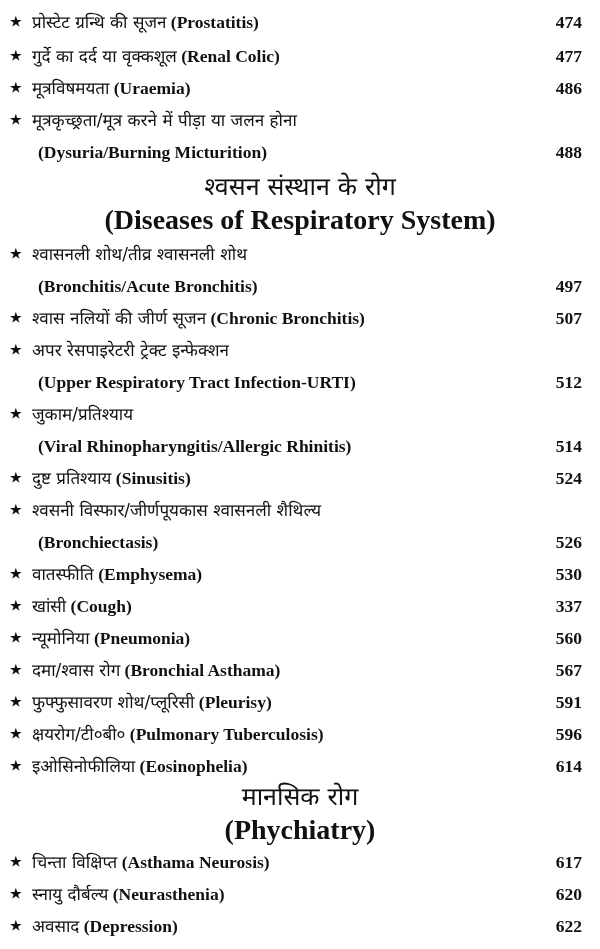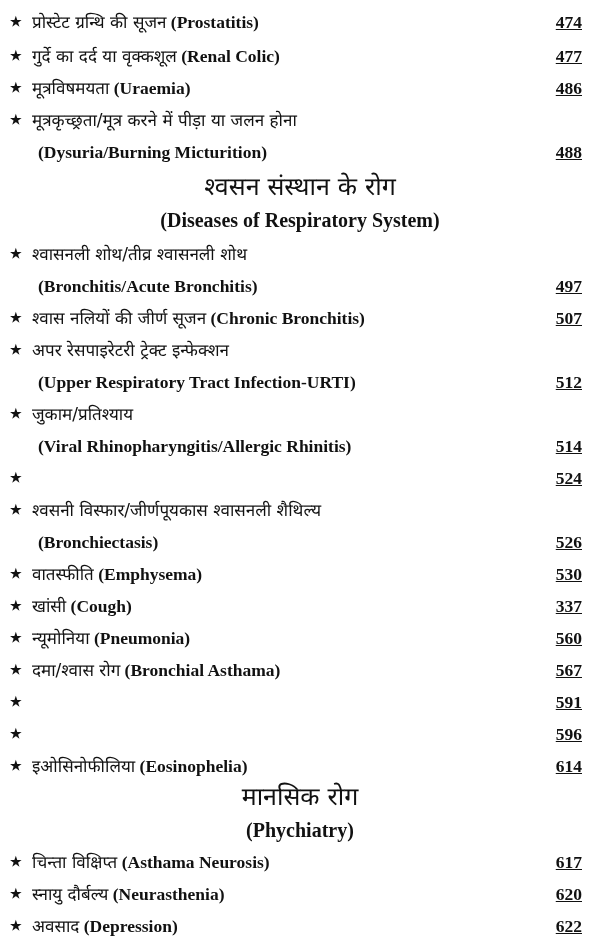--- a/index.html
+++ b/index.html
@@ -4,25 +4,25 @@
 <style>
   html, body { margin: 0; padding: 0; background: #ffffff; }
   body { width: 600px; height: 949px; position: relative; overflow: hidden;
          font-family: "Liberation Serif", "DejaVu Serif", serif; color: #111111; }
   .page { position: absolute; left: 0; top: 0; width: 600px; height: 949px; }
   .line { position: absolute; left: 0; width: 600px; height: 32px; line-height: 32px;
           font-size: 17.5px; font-weight: bold; white-space: nowrap; }
   .star { position: absolute; left: 10px; font-size: 13px; }
   .text { position: absolute; left: 32px; }
   .text.indent { left: 38px; }
-  .page-num { position: absolute; right: 18px; font-weight: bold; text-decoration: underline; }
+  .page-num { position: absolute; right: 18px; font-weight: bold; }
   .heading { position: absolute; left: 0; width: 600px; text-align: center;
              font-weight: bold; white-space: nowrap; }
   .heading.hi { font-size: 25px; height: 34px; line-height: 34px; }
-  .heading.en { font-size: 20px; height: 34px; line-height: 34px; }
+  .heading.en { font-size: 28px; height: 34px; line-height: 34px; }
   .hi-part { font-family: "DejaVu Sans", sans-serif; font-weight: normal; font-size: 17px; }
   .heading .hi-part { font-size: 25px; }
 </style>
 </head>
 <body>
 
 <div class="page">
 
   <div class="line" style="top:6px">
     <span class="star">★</span>
@@ -77,20 +77,21 @@
   <div class="line" style="top:398px">
     <span class="star">★</span>
     <span class="text hi-part">जुकाम/प्रतिश्याय</span>
   </div>
   <div class="line" style="top:430px">
     <span class="text indent">(Viral Rhinopharyngitis/Allergic Rhinitis)</span>
     <span class="page-num">514</span>
   </div>
   <div class="line" style="top:462px">
     <span class="star">★</span>
+    <span class="text"><span class="hi-part">दुष्ट प्रतिश्याय</span> <span>(Sinusitis)</span></span>
     <span class="page-num">524</span>
   </div>
   <div class="line" style="top:494px">
     <span class="star">★</span>
     <span class="text hi-part">श्वसनी विस्फार/जीर्णपूयकास श्वासनली शैथिल्य</span>
   </div>
   <div class="line" style="top:526px">
     <span class="text indent">(Bronchiectasis)</span>
     <span class="page-num">526</span>
   </div>
@@ -109,24 +110,26 @@
     <span class="text"><span class="hi-part">न्यूमोनिया</span> <span>(Pneumonia)</span></span>
     <span class="page-num">560</span>
   </div>
   <div class="line" style="top:654px">
     <span class="star">★</span>
     <span class="text"><span class="hi-part">दमा/श्वास रोग</span> <span>(Bronchial Asthama)</span></span>
     <span class="page-num">567</span>
   </div>
   <div class="line" style="top:686px">
     <span class="star">★</span>
+    <span class="text"><span class="hi-part">फुफ्फुसावरण शोथ/प्लूरिसी</span> <span>(Pleurisy)</span></span>
     <span class="page-num">591</span>
   </div>
   <div class="line" style="top:718px">
     <span class="star">★</span>
+    <span class="text"><span class="hi-part">क्षयरोग/टी०बी०</span> <span>(Pulmonary Tuberculosis)</span></span>
     <span class="page-num">596</span>
   </div>
   <div class="line" style="top:750px">
     <span class="star">★</span>
     <span class="text"><span class="hi-part">इओसिनोफीलिया</span> <span>(Eosinophelia)</span></span>
     <span class="page-num">614</span>
   </div>
 
   <div class="heading hi" style="top:780px">
     <span class="hi-part">मानसिक रोग</span>

